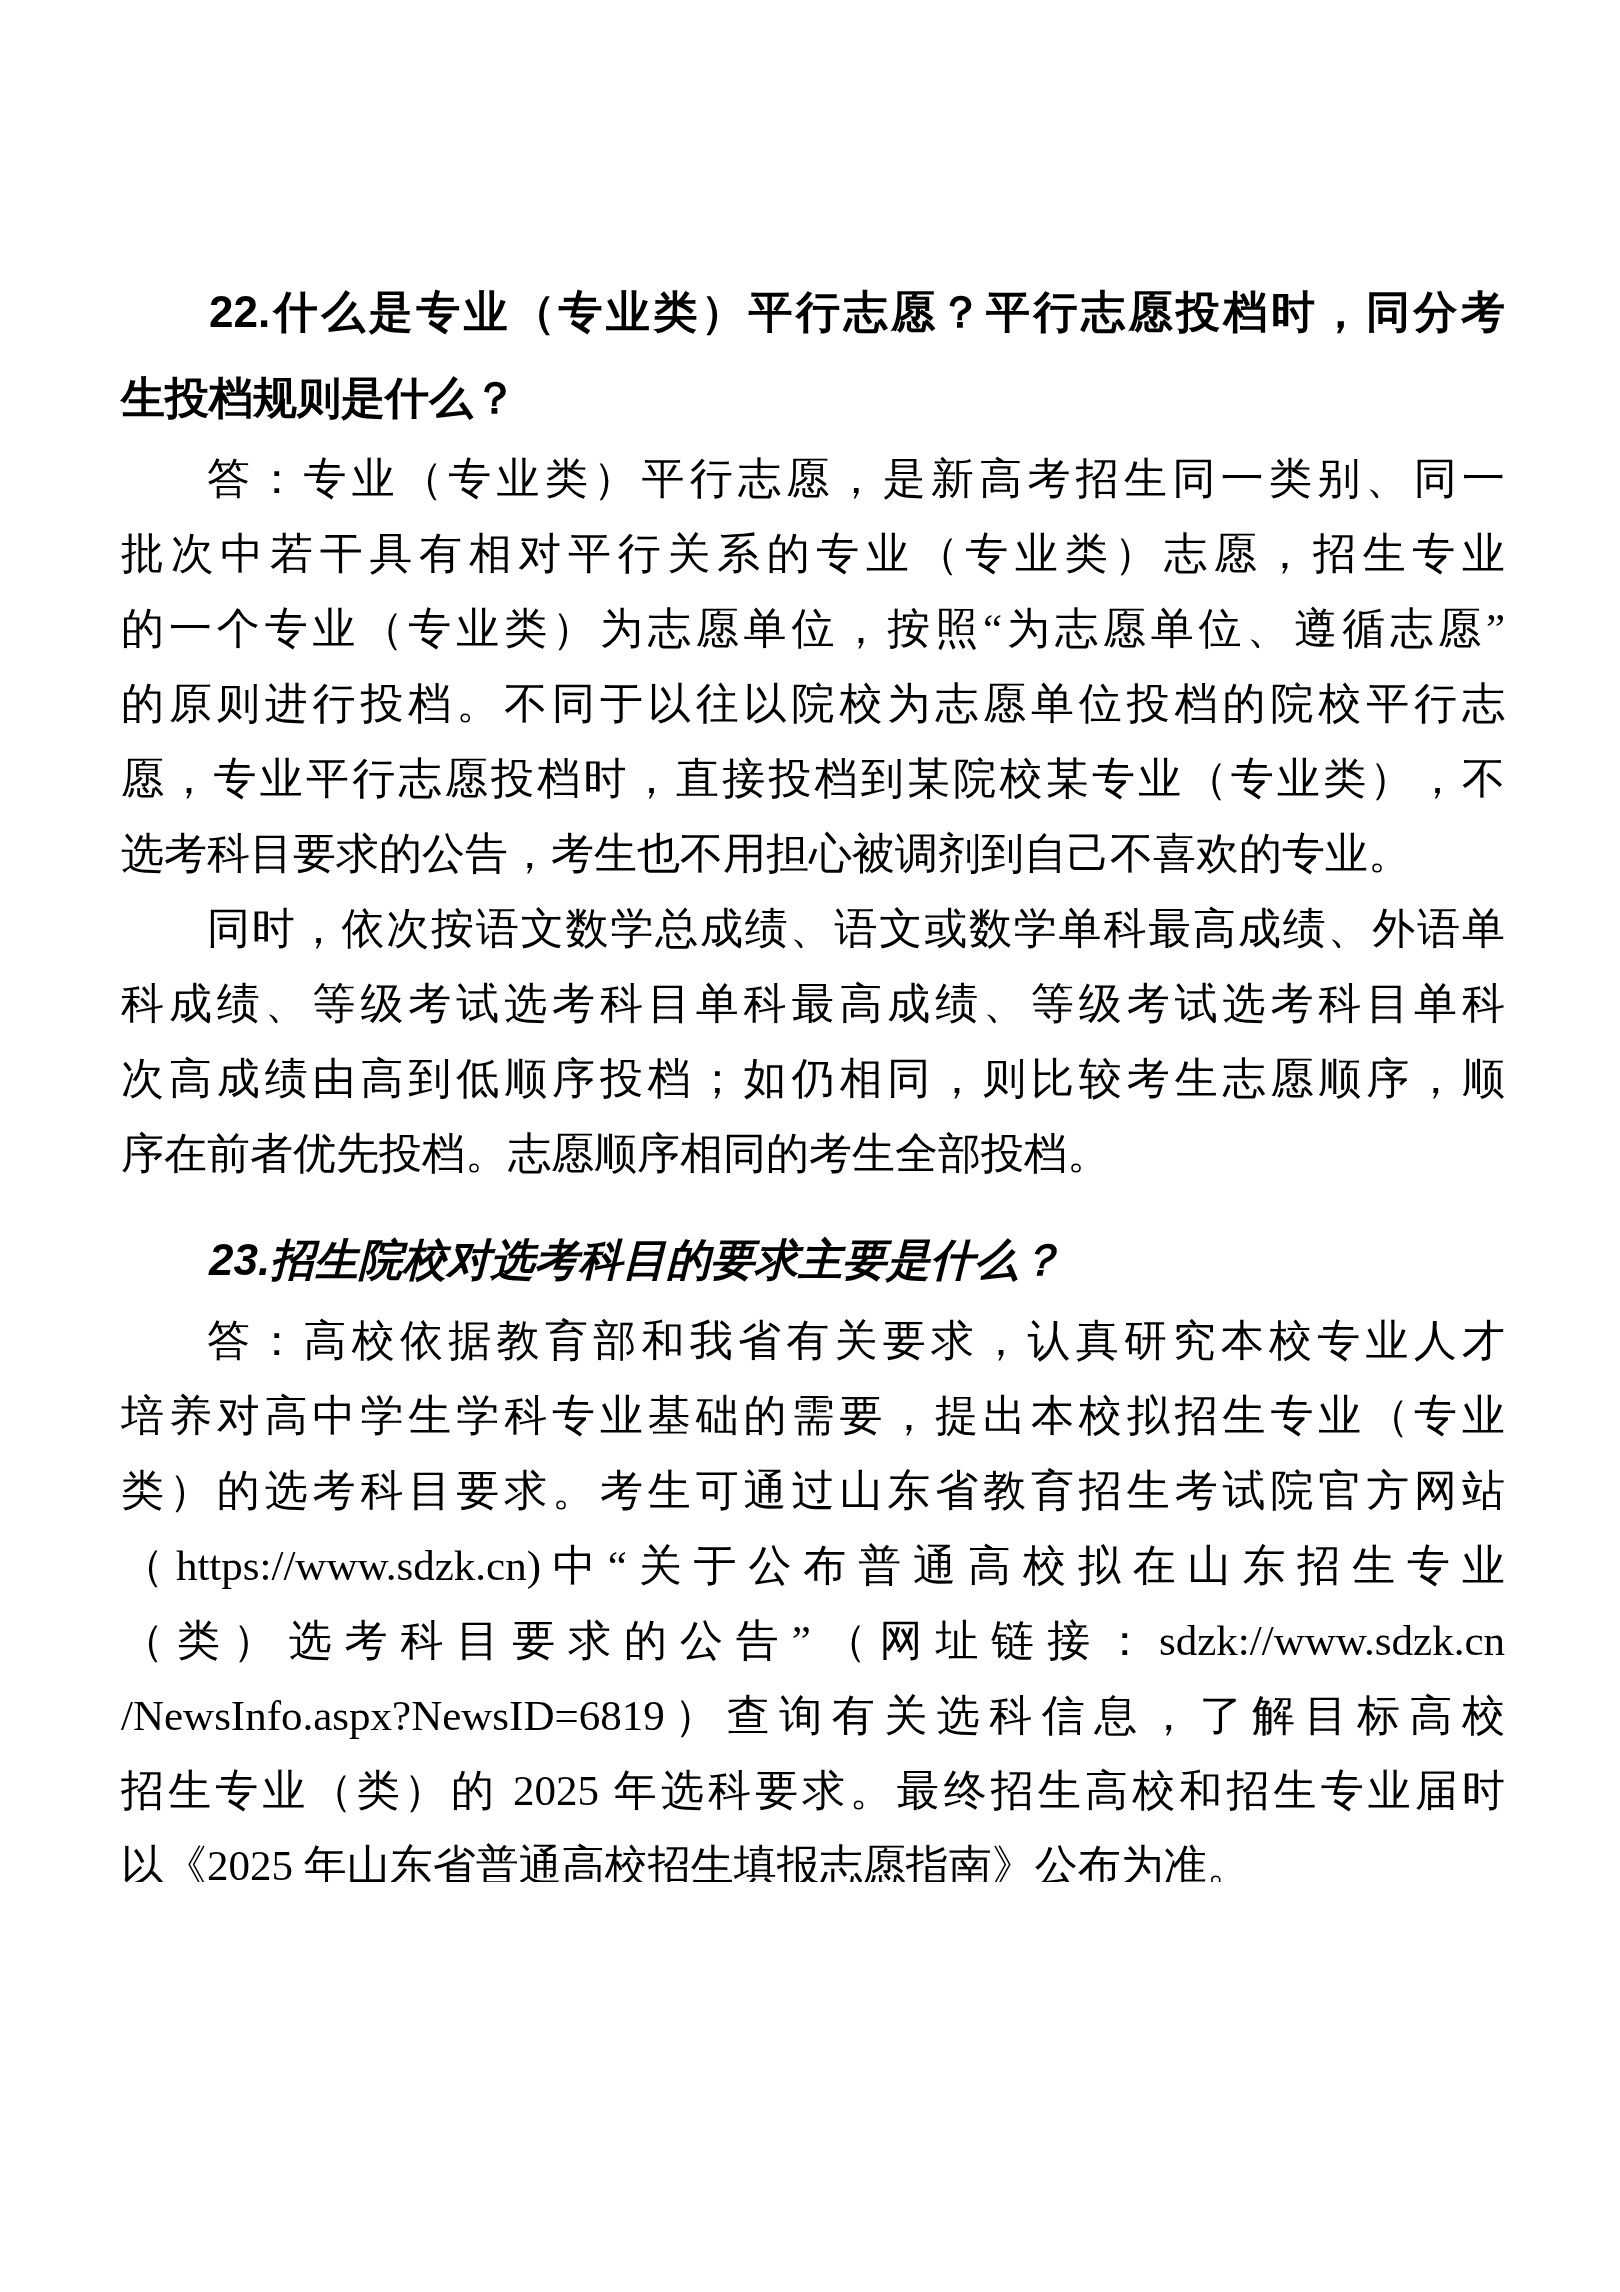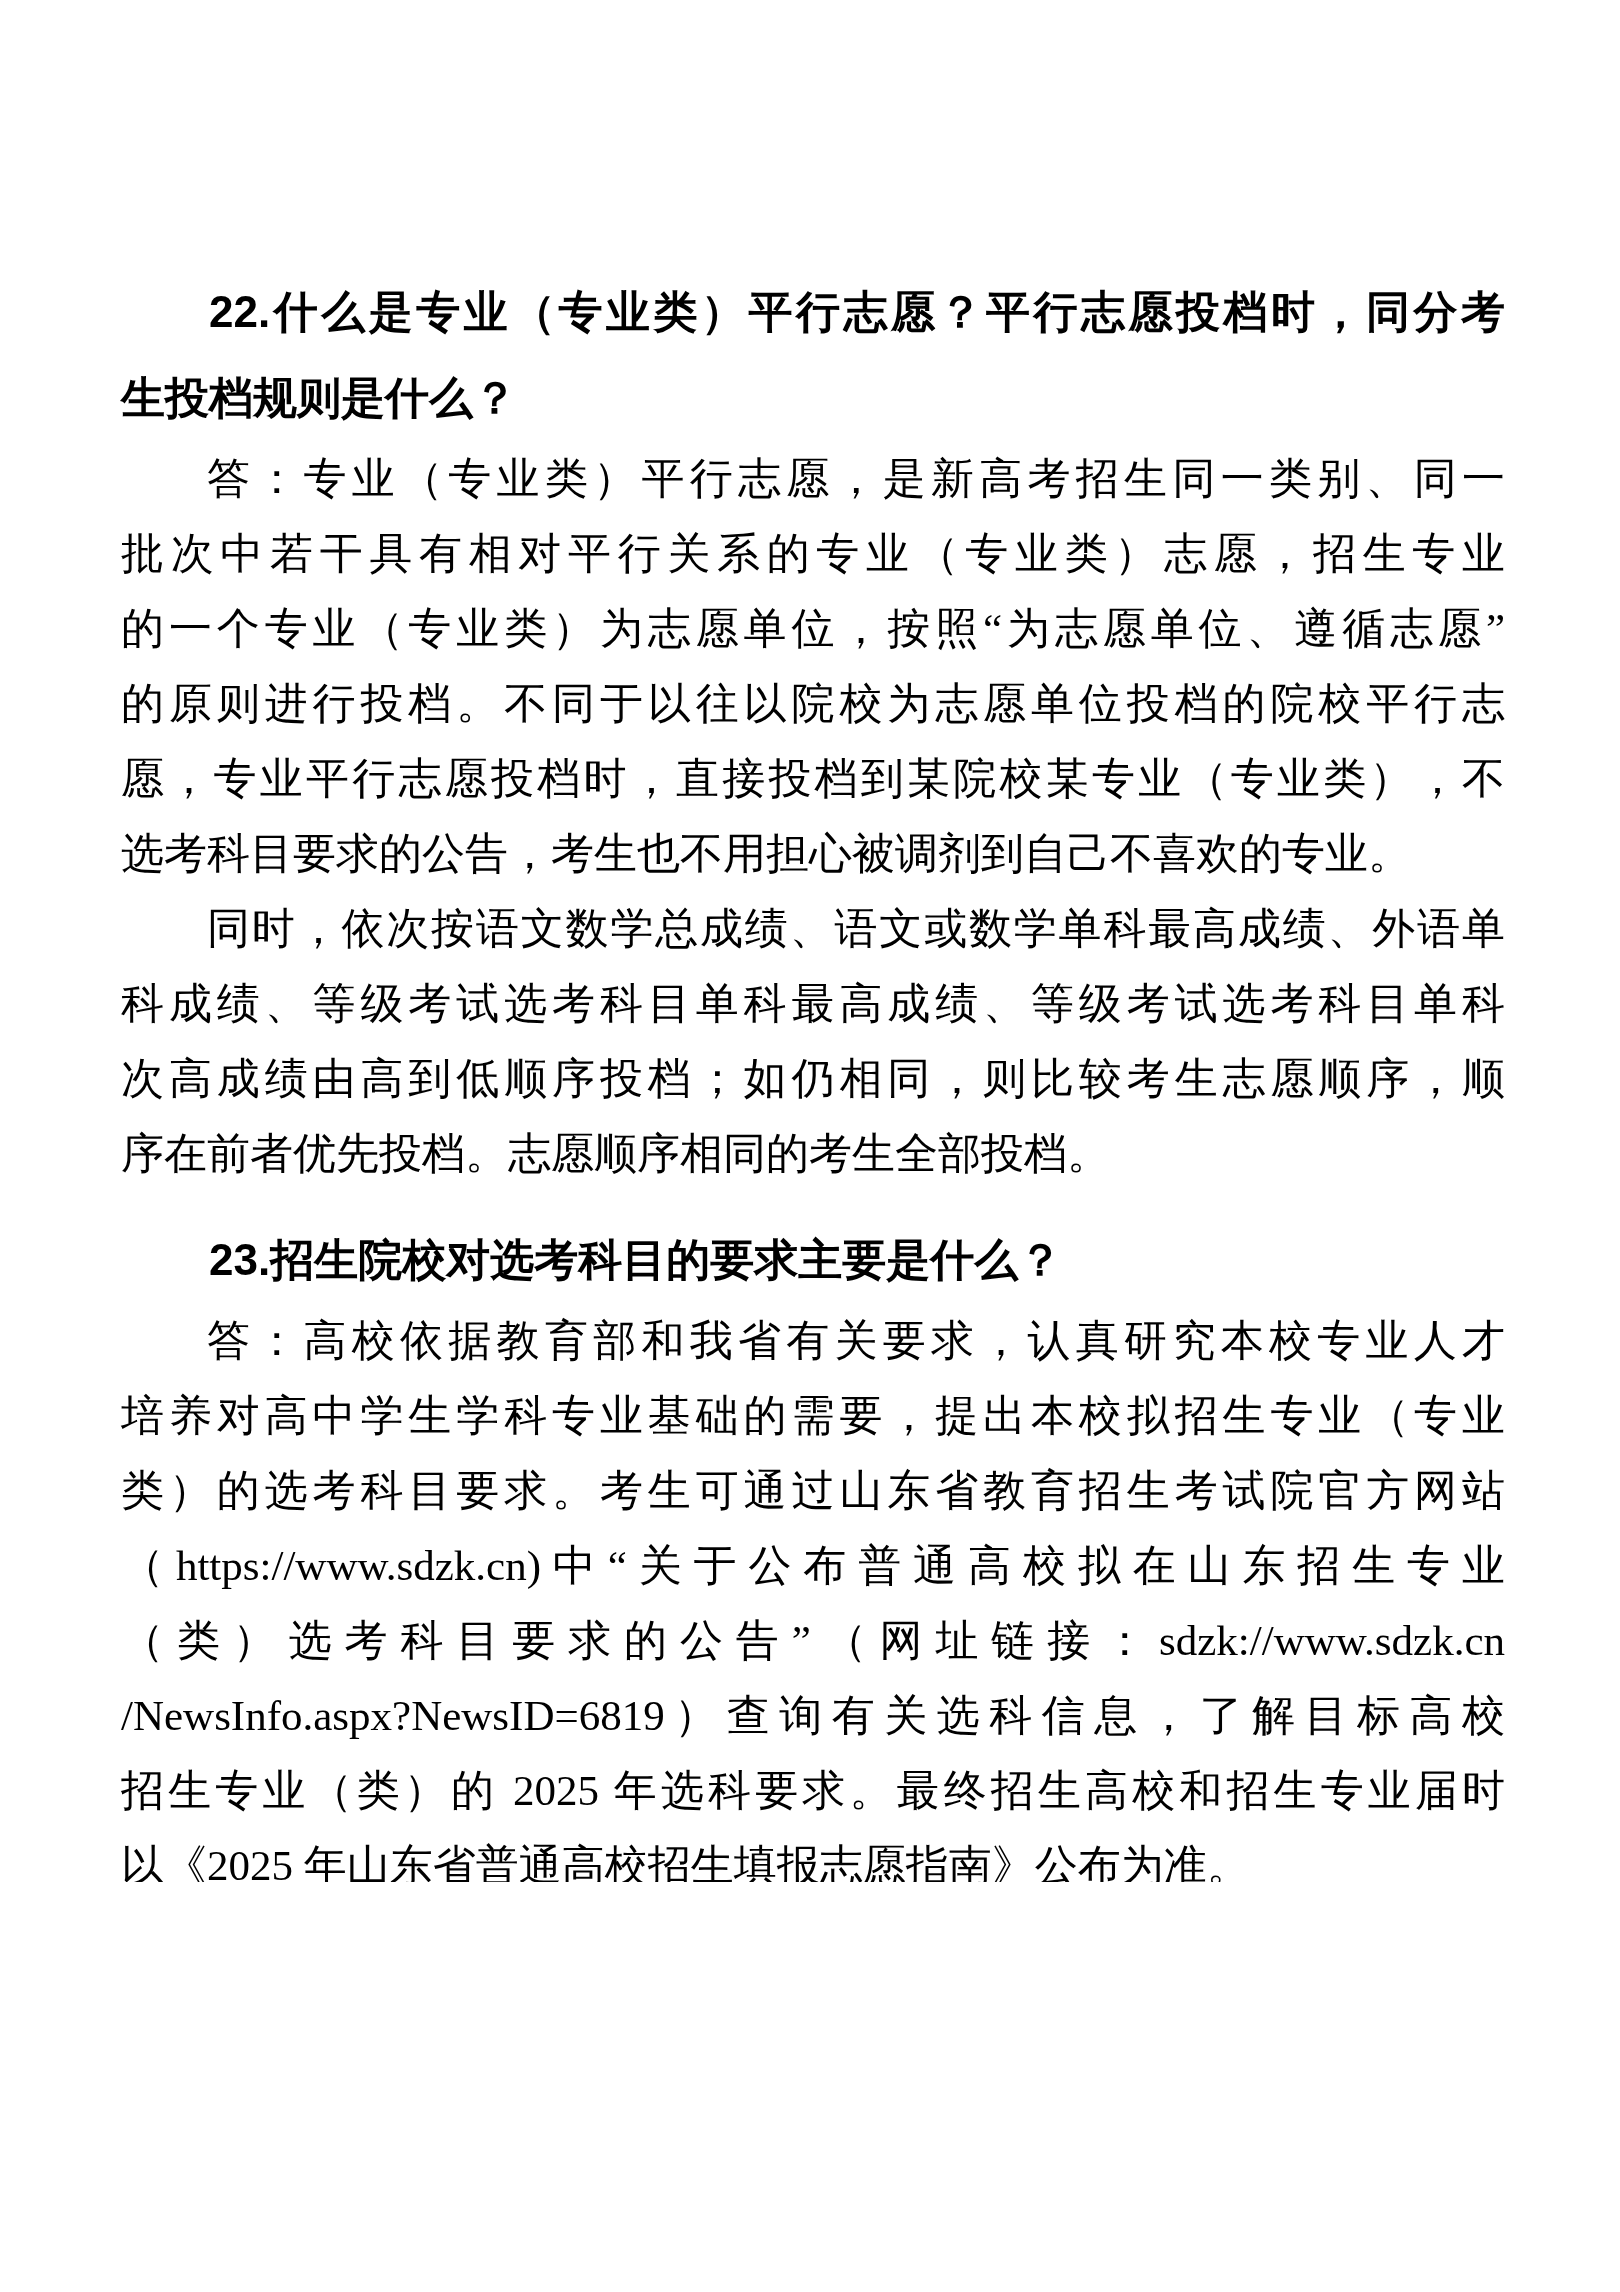--- a/index.html
+++ b/index.html
@@ -27,20 +27,21 @@
     line-height: 75px;
   }
   .block.heading {
     font-family: "Liberation Sans", sans-serif;
     font-weight: 700;
     font-size: 44px;
     line-height: 86px;
   }
   .block.heading:not(:first-child) {
     margin-top: 25.5px;
+    font-style: italic;
   }
   .line {
     text-align: justify;
     text-align-last: justify;
     white-space: pre-wrap;
   }
   .line.final {
     text-align-last: left;
   }
   .block .line:first-child {

